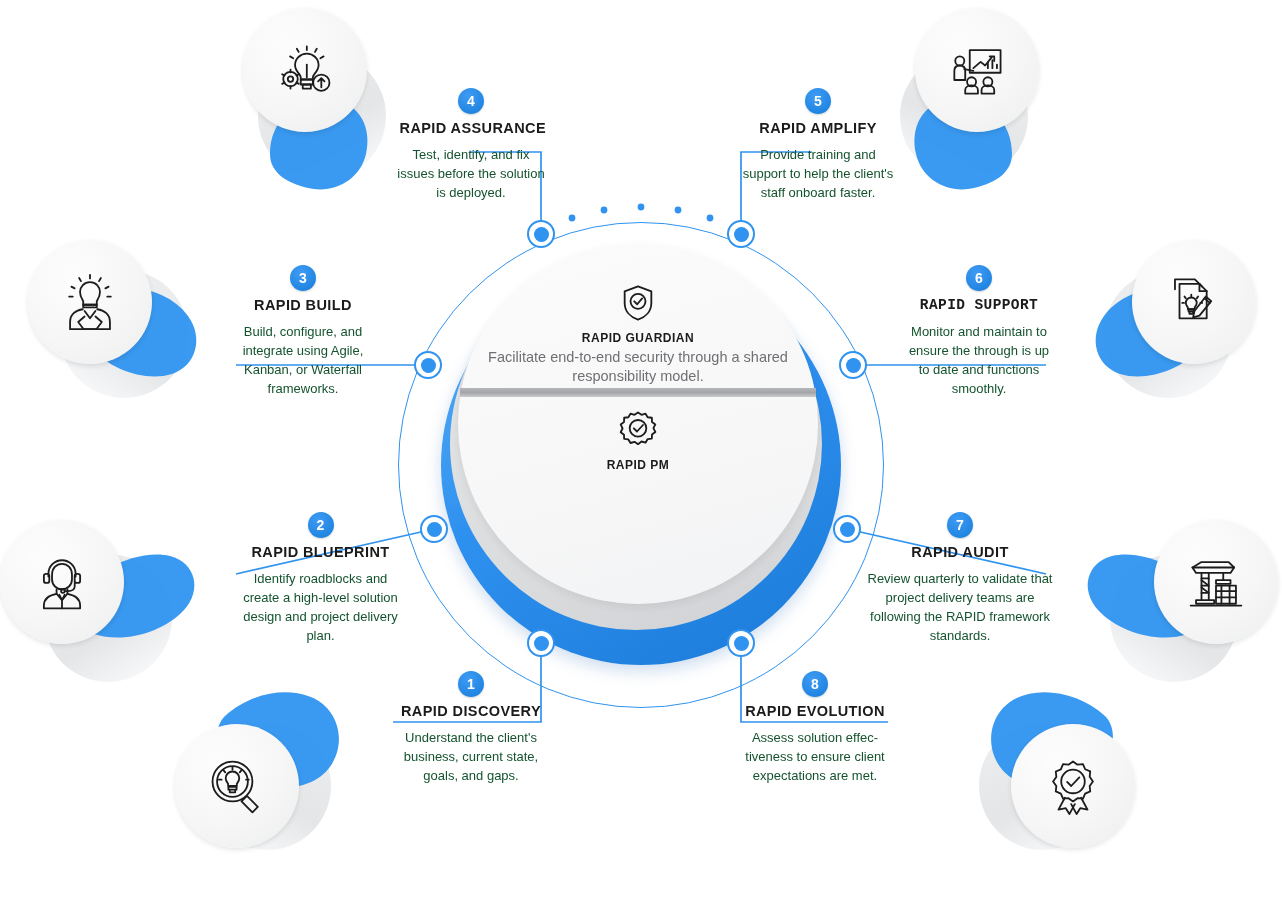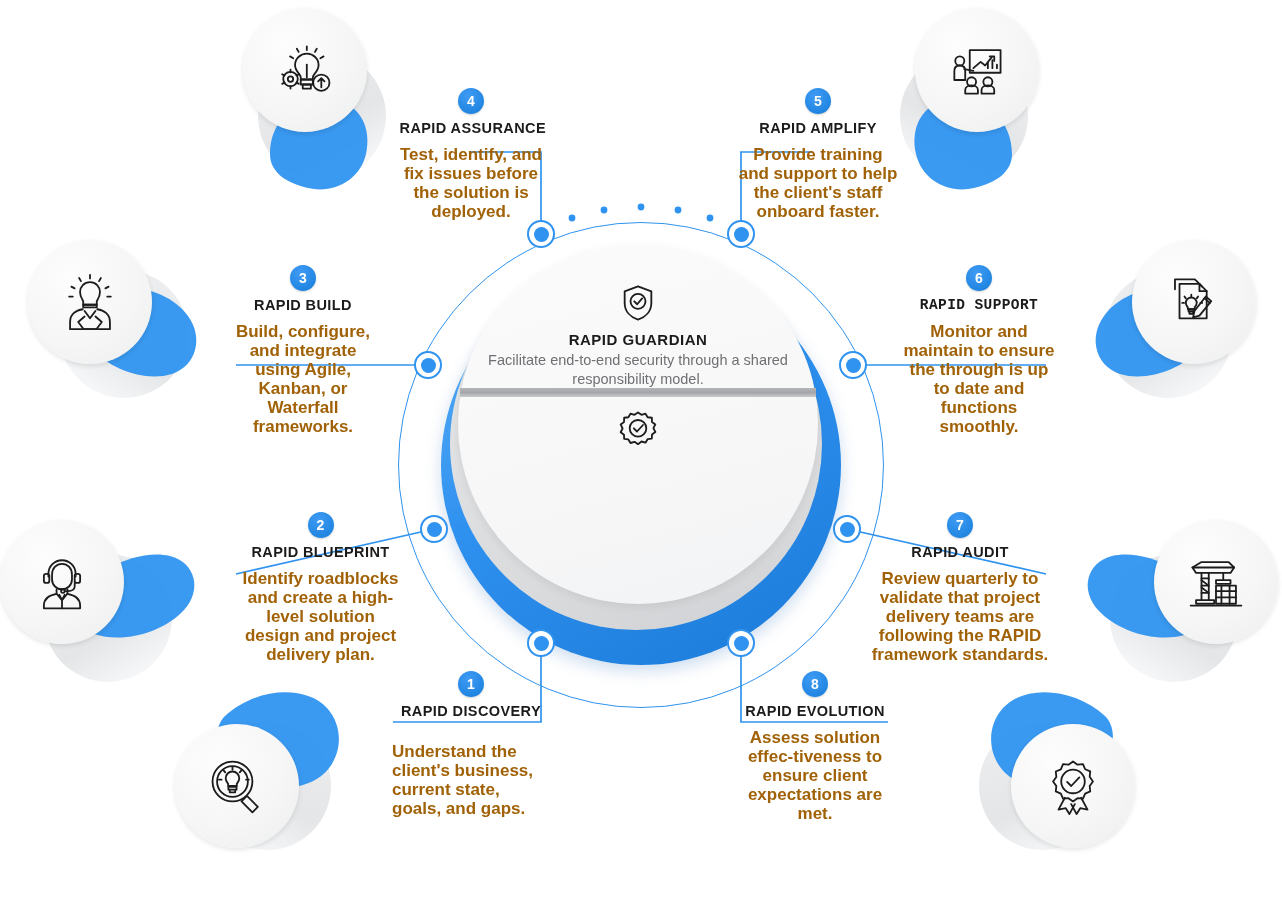--- a/index.html
+++ b/index.html
@@ -28,21 +28,21 @@
     width:26px;height:26px;border-radius:50%;
     background:radial-gradient(circle at 40% 30%,#3f9bf4 0%,#2186e2 70%,#1a77cd 100%);
     color:#fff;font-weight:bold;font-size:14px;line-height:26px;text-align:center;
     box-shadow:0 1px 2px rgba(0,0,0,.18);
   }
   .title{
     font-size:14.5px;font-weight:bold;color:#1b1b1b;letter-spacing:.4px;
     white-space:nowrap;
   }
   .desc{
-    font-size:17px;color:#a16207;line-height:19px;font-weight:700;
+    font-size:13px;color:#14532d;line-height:19px;font-weight:400;
   }
 
   
   #hub{position:absolute;left:398px;top:222px;width:486px;height:486px;}
   .hub-outer-ring{
     position:absolute;left:0;top:0;width:486px;height:486px;border-radius:50%;
     border:1.6px solid #2f93ef;box-sizing:border-box;
   }
   .hub-blue-disc{
     position:absolute;left:43px;top:43px;width:400px;height:400px;border-radius:50%;
@@ -59,21 +59,21 @@
     box-shadow:0 3px 10px rgba(0,0,0,.07);
     overflow:hidden;
   }
   .hub-divider{
     position:absolute;left:62px;top:166px;width:356px;height:9px;
     background:linear-gradient(180deg,#b4b6b9 0%,#a3a5a8 50%,#c9cbcd 100%);
   }
   .hub-half{position:absolute;width:360px;left:60px;text-align:center;}
   .hub-icon{height:46px;display:flex;align-items:center;justify-content:center;}
   .hub-icon svg{width:40px;height:40px;}
-  .hub-title{font-size:15px;font-weight:bold;color:#1b1b1b;letter-spacing:.5px;margin-top:5px;}
+  .hub-title{font-size:12px;font-weight:bold;color:#1b1b1b;letter-spacing:.5px;margin-top:5px;}
   .hub-desc{font-size:14.5px;color:#6f7073;line-height:19px;margin-top:3px;font-weight:500;}
 
   .conn-node{
     position:absolute;width:28px;height:28px;border-radius:50%;
     background:#fff;border:2px solid #2f93ef;box-sizing:border-box;
     display:flex;align-items:center;justify-content:center;
   }
   .conn-node i{display:block;width:15px;height:15px;border-radius:50%;background:#2f93ef;}
 
   svg.lines{position:absolute;left:0;top:0;width:1282px;height:906px;pointer-events:none;}
@@ -290,20 +290,21 @@
     </div>
 
     <div class="hub-half" style="top:185px;">
       <div class="hub-icon">
         <svg viewBox="0 0 48 48" fill="none" stroke="#1c1c1c" stroke-width="2.2" stroke-linecap="round" stroke-linejoin="round">
           <path d="M24 3l4.2 2.8 4.8-1.4 2.6 4.3 5 .6.2 5 4 3-2.3 4.5 2.3 4.5-4 3-.2 5-5 .6-2.6 4.3-4.8-1.4L24 41l-4.2-2.8-4.8 1.4-2.6-4.3-5-.6-.2-5-4-3 2.3-4.5L3.2 17.3l4-3 .2-5 5-.6 2.6-4.3 4.8 1.4z"></path>
           <circle cx="24" cy="22" r="10"></circle>
           <path d="M19 22l3.8 3.8L30 18"></path>
         </svg>
       </div>
+      <div class="hub-title">RAPID PM</div>
     </div>
   </div>
 
   <div class="conn-node" style="left:527px;top:220px;">
       <i></i>
     </div>
   <div class="conn-node" style="left:727px;top:220px;">
       <i></i>
     </div>
   <div class="conn-node" style="left:414px;top:351px;">
@@ -357,21 +358,21 @@
 
   <div class="node-label" style="left:862px;top:512px;width:196px;">
     <div class="num" style="margin:0 auto 6px auto;">7</div>
     <div class="title" style="text-align:center;">RAPID AUDIT</div>
     <div class="desc" style="text-align:center;margin-top:9px;">Review quarterly to validate that project delivery teams are following the RAPID framework standards.</div>
   </div>
 
   <div class="node-label" style="left:392px;top:671px;width:158px;">
     <div class="num" style="margin:0 auto 6px auto;">1</div>
     <div class="title" style="text-align:center;">RAPID DISCOVERY</div>
-    <div class="desc" style="text-align:left;margin-top:23px;">Understand the client's business, current state, goals, and gaps.</div>
+    <div class="desc" style="text-align:center;margin-top:9px;">Understand the client's business, current state, goals, and gaps.</div>
   </div>
 
   <div class="node-label" style="left:735px;top:671px;width:160px;">
     <div class="num" style="margin:0 auto 6px auto;">8</div>
     <div class="title" style="text-align:center;">RAPID EVOLUTION</div>
     <div class="desc" style="text-align:center;margin-top:9px;">Assess solution effec-tiveness to ensure client expectations are met.</div>
   </div>
 
 </div>
 

